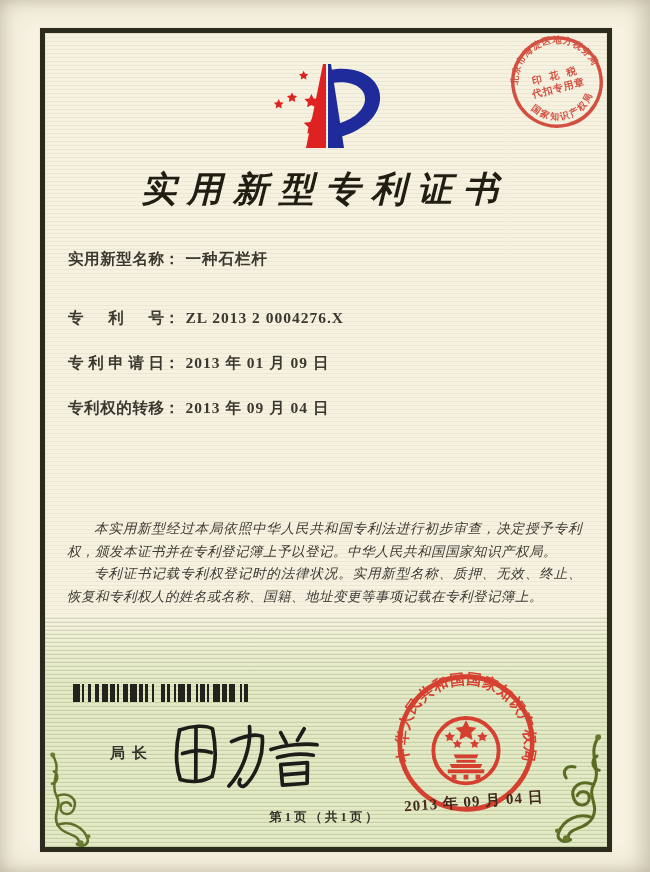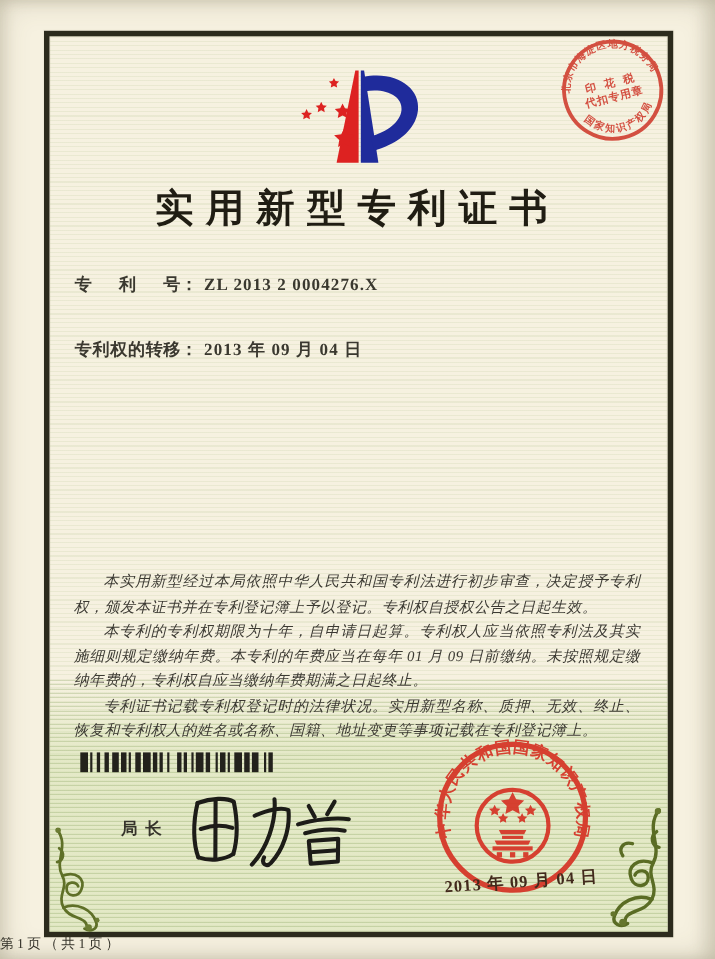--- a/index.html
+++ b/index.html
@@ -25,21 +25,21 @@
     background:
       repeating-linear-gradient(180deg, rgba(128,158,86,.30) 0 1px, rgba(0,0,0,0) 1px 4px),
       linear-gradient(180deg, rgba(213,226,178,0) 0, rgba(213,226,178,.55) 70px, rgba(216,228,182,.62) 100%);
   }
   .ornament{position:absolute;}
   
   .cert-no{position:absolute;left:66px;top:72px;font-size:15px;letter-spacing:4px;font-weight:bold;color:#33312a;}
   .logo{position:absolute;left:260px;top:56px;width:134px;height:100px;}
   .doc-title{
     position:absolute;left:0;right:0;top:166px;text-align:center;
-    font-size:35px;font-weight:bold;letter-spacing:11px;color:#201d13;
+    font-size:35px;font-weight:bold;letter-spacing:11px;color:#201d13;font-style:italic;
   }
   
   .fields{position:absolute;left:68px;top:249px;width:500px;}
   .field-row{font-size:15.5px;font-weight:bold;color:#3a382f;height:21px;margin-bottom:24px;white-space:nowrap;}
   .field-row:first-child{margin-bottom:38px;}
   .field-label{display:inline-block;width:96px;text-align:justify;text-align-last:justify;}
   .field-colon{display:inline-block;margin-right:6px;}
   .field-value{letter-spacing:1px;}
   
   .paras{position:absolute;left:67px;right:68px;top:518px;}
@@ -57,21 +57,21 @@
   .sig-svg{position:absolute;left:160px;top:712px;width:175px;height:90px;transform:rotate(-2deg);}
   
   .office-seal{position:absolute;left:394px;top:671px;width:144px;height:144px;opacity:.93;}
   .seal-date{
     position:absolute;left:404px;top:792px;width:150px;
     font-size:15px;font-weight:bold;letter-spacing:1px;color:#42291c;
     transform:rotate(-4deg);white-space:nowrap;
   }
   .tax-stamp{position:absolute;left:505px;top:30px;width:104px;height:104px;transform:rotate(-14deg);opacity:.88;}
   
-  .footer{position:absolute;left:0;right:0;top:850px;text-align:left;font-size:12.5px;letter-spacing:3px;color:#35332a;}
+  .footer{position:absolute;left:0;right:0;top:809px;text-align:center;font-size:12.5px;letter-spacing:3px;color:#35332a;font-weight:bold;}
 </style>
 </head>
 <body>
 
 <div class="page">
 
   <div class="frame"></div>
   <div class="pattern-full"></div>
   <div class="pattern-band"></div>
 
@@ -125,30 +125,35 @@
         <path d="M52 16 l1.8 3.6 4 .6 -2.9 2.8 .7 4 -3.6 -1.9 -3.6 1.9 .7 -4 -2.9 -2.8 4 -.6 Z" transform="translate(2,2) scale(0.8)"></path>
         <path d="M22 46 l1.8 3.6 4 .6 -2.9 2.8 .7 4 -3.6 -1.9 -3.6 1.9 .7 -4 -2.9 -2.8 4 -.6 Z" transform="translate(0,4) scale(0.85)"></path>
       </g>
     </svg>
   </div>
 
   <div class="doc-title">实用新型专利证书</div>
 
   <div class="fields">
       <div class="field-row">
+      <span class="field-label">实用新型名称</span><span class="field-colon">：</span><span class="field-value">一种石栏杆</span>
+    </div>
+      <div class="field-row">
       <span class="field-label">专利号</span><span class="field-colon">：</span><span class="field-value">ZL 2013 2 0004276.X</span>
     </div>
       <div class="field-row">
+      <span class="field-label">专利申请日</span><span class="field-colon">：</span><span class="field-value">2013 年 01 月 09 日</span>
+    </div>
+      <div class="field-row">
       <span class="field-label">专利权的转移</span><span class="field-colon">：</span><span class="field-value">2013 年 09 月 04 日</span>
     </div>
     </div>
 
   <div class="paras">
-      <p>本实用新型经过本局依照中华人民共和国专利法进行初步审查，决定授予专利权，颁发本证书并在专利登记簿上予以登记。专利权自授权公告之日起生效。</p>
-      <p>本专利的专利权期限为十年，自申请日起算。专利权人应当依照专利法及其实施细则规定缴纳年费。本专利的年费应当在每年 01 月 09 日前缴纳。未按照规定缴纳年费的，专利权自应当缴纳年费期满之日起终止。</p>
+      <p>本实用新型经过本局依照中华人民共和国专利法进行初步审查，决定授予专利权，颁发本证书并在专利登记簿上予以登记。中华人民共和国国家知识产权局。</p>
       <p>专利证书记载专利权登记时的法律状况。实用新型名称、质押、无效、终止、恢复和专利权人的姓名或名称、国籍、地址变更等事项记载在专利登记簿上。</p>
     </div>
 
   <div class="barcode">
       <span class="b" style="width: 6.6px;"></span>
       <span style="width: 2.2px;"></span>
       <span class="b" style="width: 2.2px;"></span>
       <span style="width: 4.4px;"></span>
       <span class="b" style="width: 2.2px;"></span>
       <span style="width: 4.4px;"></span>

